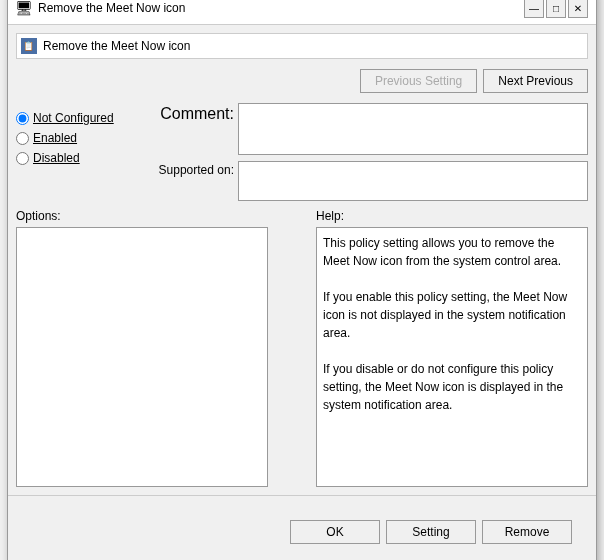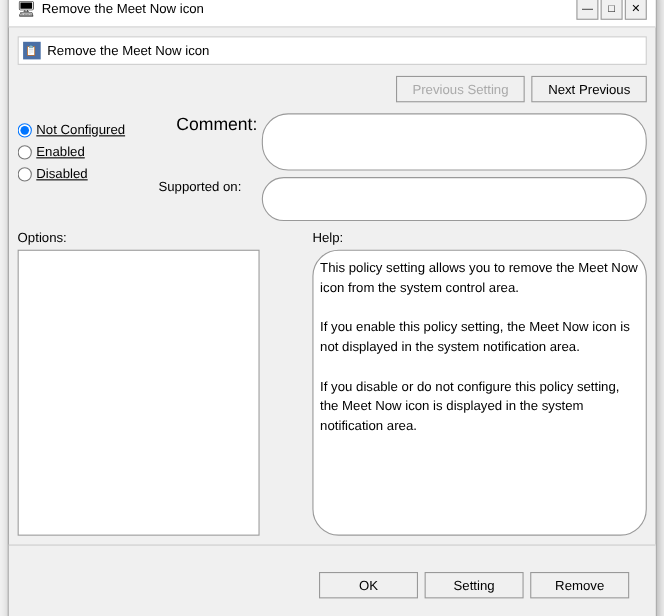--- a/index.html
+++ b/index.html
@@ -145,20 +145,21 @@
       resize: none;
       overflow-y: scroll;
     }
     .supported-row {
       display: flex;
       align-items: flex-start;
       gap: 4px;
     }
     .supported-label {
       width: 90px;
+      text-align: right;
       padding-top: 2px;
       font-size: 12px;
     }
 
     .radio-group {
       display: flex;
       flex-direction: column;
       gap: 6px;
       margin-top: 8px;
     }
@@ -175,21 +176,21 @@
       cursor: pointer;
     }
 
     .bottom-section {
       display: flex;
       gap: 8px;
       margin-top: 6px;
     }
 
     .options-panel {
-      width: 220px;
+      width: 252px;
       flex-shrink: 0;
     }
     .options-label {
       font-size: 12px;
       margin-bottom: 4px;
     }
     .options-box {
       width: 100%;
       height: 260px;
       border: 1px solid #999;
@@ -219,21 +220,20 @@
       display: flex;
       justify-content: flex-end;
       gap: 6px;
       padding: 24px;
       border-top: 1px solid #ccc;
       background: #f0f0f0;
     }
 
     .scrollbar-visible {
       overflow-y: scroll;
-      border-radius: 24px;
     }
   </style>
 </head>
 <body>
 
 <div class="window">
 
   <div class="title-bar">
     <div class="title-bar-left">
       <span class="title-icon">🖥</span>

